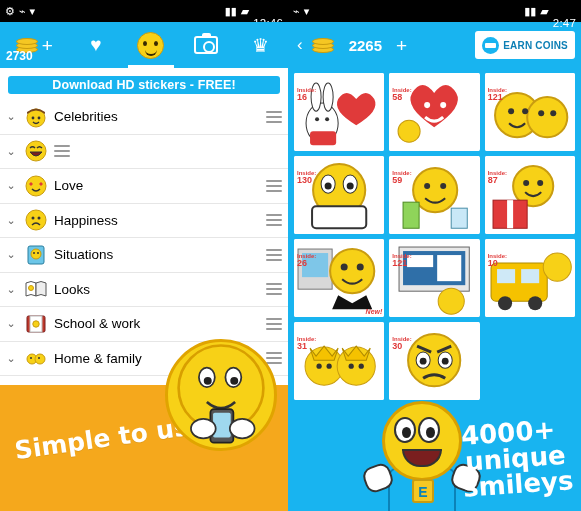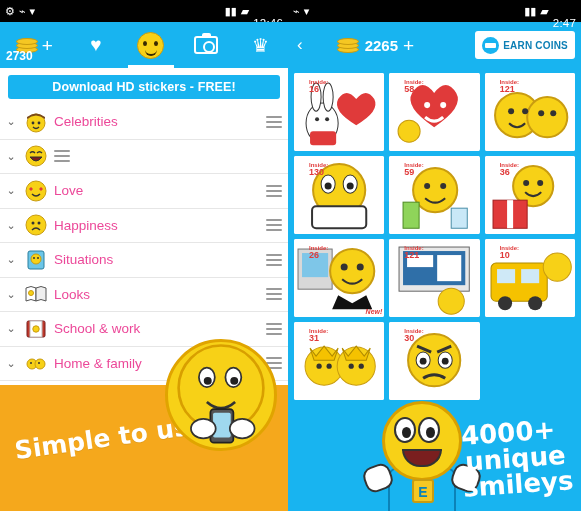--- a/index.html
+++ b/index.html
@@ -87,35 +87,35 @@
     background:#3a2a00; border-radius:50%;
     box-shadow: 11px 0 0 #3a2a00;
   }
   .smiley-tab-ic::after {
     content:""; position:absolute; left:7px; top:15px; width:12px; height:6px;
     border-bottom:2px solid #3a2a00; border-radius:0 0 8px 8px;
   }
 
   .dl-wrap { padding: 7px 8px 6px 8px; background:#ffffff; }
   .dl-btn {
-    width: 100%; height: 24px; background: #18b4f0; color: #fff;
+    width: 100%; height: 18px; background: #18b4f0; color: #fff;
     border: none; border-radius: 3px;
     font-size: 12.5px; font-weight: bold; letter-spacing: .1px;
     cursor: pointer;
   }
 
   .cat-list { background: #fff; }
   .cat-row {
     height: 34.5px; display: flex; align-items: center;
     border-bottom: 1px solid #e6e6e6;
     padding: 0 6px 0 4px; gap: 6px;
   }
   .chev { color: #666; font-size: 11px; width: 14px; text-align:center; }
   .cat-ic { width: 24px; height: 24px; flex:0 0 24px; }
-  .cat-label { flex: 1; font-size: 13.5px; color: #ec4899; }
+  .cat-label { flex: 1; font-size: 13.5px; color: #000000; }
   .grip { width: 16px; display:flex; flex-direction:column; gap:3px; }
   .grip span { display:block; height:2px; background:#9a9a9a; border-radius:1px; }
 
   
   .yellow-banner {
     position: absolute; left: 0; bottom: 0; width: 288px; height: 126px;
     background: #f5a81c;
   }
   .banner-text {
     position: absolute; left: 14px; top: 38px;
@@ -134,21 +134,21 @@
   
   .phone-right {
     position: relative; width: 293px; height: 511px;
     background: #18b4f0; overflow: hidden; flex: 0 0 293px;
   }
   .r-topbar {
     height: 46px; background: #18b4f0; display:flex; align-items:center;
     padding: 0 6px; gap: 6px;
   }
   .back-arrow { color:#fff; font-size: 17px; padding: 0 3px; }
-  .r-coins { display:flex; align-items:center; gap:5px;margin-left:25px; }
+  .r-coins { display:flex; align-items:center; gap:14px; }
   .r-coin-count { color:#fff; font-size: 15px; font-weight: bold; }
   .earn-btn {
     margin-left: auto; height: 28px; background:#ffffff; color:#0c7fb5;
     border-radius: 3px; display:flex; align-items:center; gap:4px;
     padding: 0 7px; font-size: 10px; font-weight: bold; letter-spacing:.2px;
   }
   .earn-ic {
     width: 17px; height: 17px; border-radius: 50%;
     background: #18b4f0; position: relative;
   }
@@ -159,22 +159,22 @@
 
   .grid {
     display: grid; grid-template-columns: repeat(3, 1fr);
     gap: 5px; padding: 5px 6px;
   }
   .card {
     background: #fff; border-radius: 2px; position: relative;
     height: 78px; overflow: hidden;
   }
   .card-inside {
-    position: absolute; left: 3px; top: 6px; z-index: 3;
-    font-size: 6px; color: #e03a3a; line-height: 1.05; font-weight: bold; margin-left: 12px;
+    position: absolute; left: 3px; top: 14px; z-index: 3;
+    font-size: 6px; color: #e03a3a; line-height: 1.05; font-weight: bold;
   }
   .card-inside b { display: block; font-size: 9px; }
   .card-art { position:absolute; inset:0; }
   .new-badge {
     position: absolute; right: 2px; bottom: 2px; z-index: 4;
     color: #e03a3a; font-size: 7px; font-weight: bold; font-style: italic;
   }
 
   .r-bottom-text {
     position: absolute; right: 8px; bottom: 14px;
@@ -572,21 +572,21 @@
         <svg class="card-art" viewBox="0 0 90 78">
           <rect width="90" height="78" fill="#fff"></rect>
           <circle cx="48" cy="30" r="20" fill="#f7d117" stroke="#c99c10" stroke-width="2"></circle>
           <circle cx="41" cy="27" r="3" fill="#333"></circle>
             <circle cx="55" cy="27" r="3" fill="#333"></circle>
           <path d="M40 36 q8 8 16 0" stroke="#333" stroke-width="2" fill="none"></path>
           <rect x="8" y="44" width="34" height="28" fill="#e03a3a" stroke="#a01f1f"></rect>
           <rect x="22" y="44" width="6" height="28" fill="#fff"></rect>
         </svg>
         <div class="card-inside">
-          <span>Inside:</span><b>36</b>
+          <span>Inside:</span><b>87</b>
         </div>
       </div>
 
       <div class="card">
         <svg class="card-art" viewBox="0 0 90 78">
           <rect width="90" height="78" fill="#fff"></rect>
           <rect x="4" y="10" width="34" height="40" fill="#d8d8d8" stroke="#777"></rect>
           <rect x="8" y="14" width="26" height="24" fill="#7ec6e8"></rect>
           <circle cx="58" cy="32" r="22" fill="#f7d117" stroke="#c99c10" stroke-width="2"></circle>
           <circle cx="50" cy="28" r="3.5" fill="#333"></circle>

